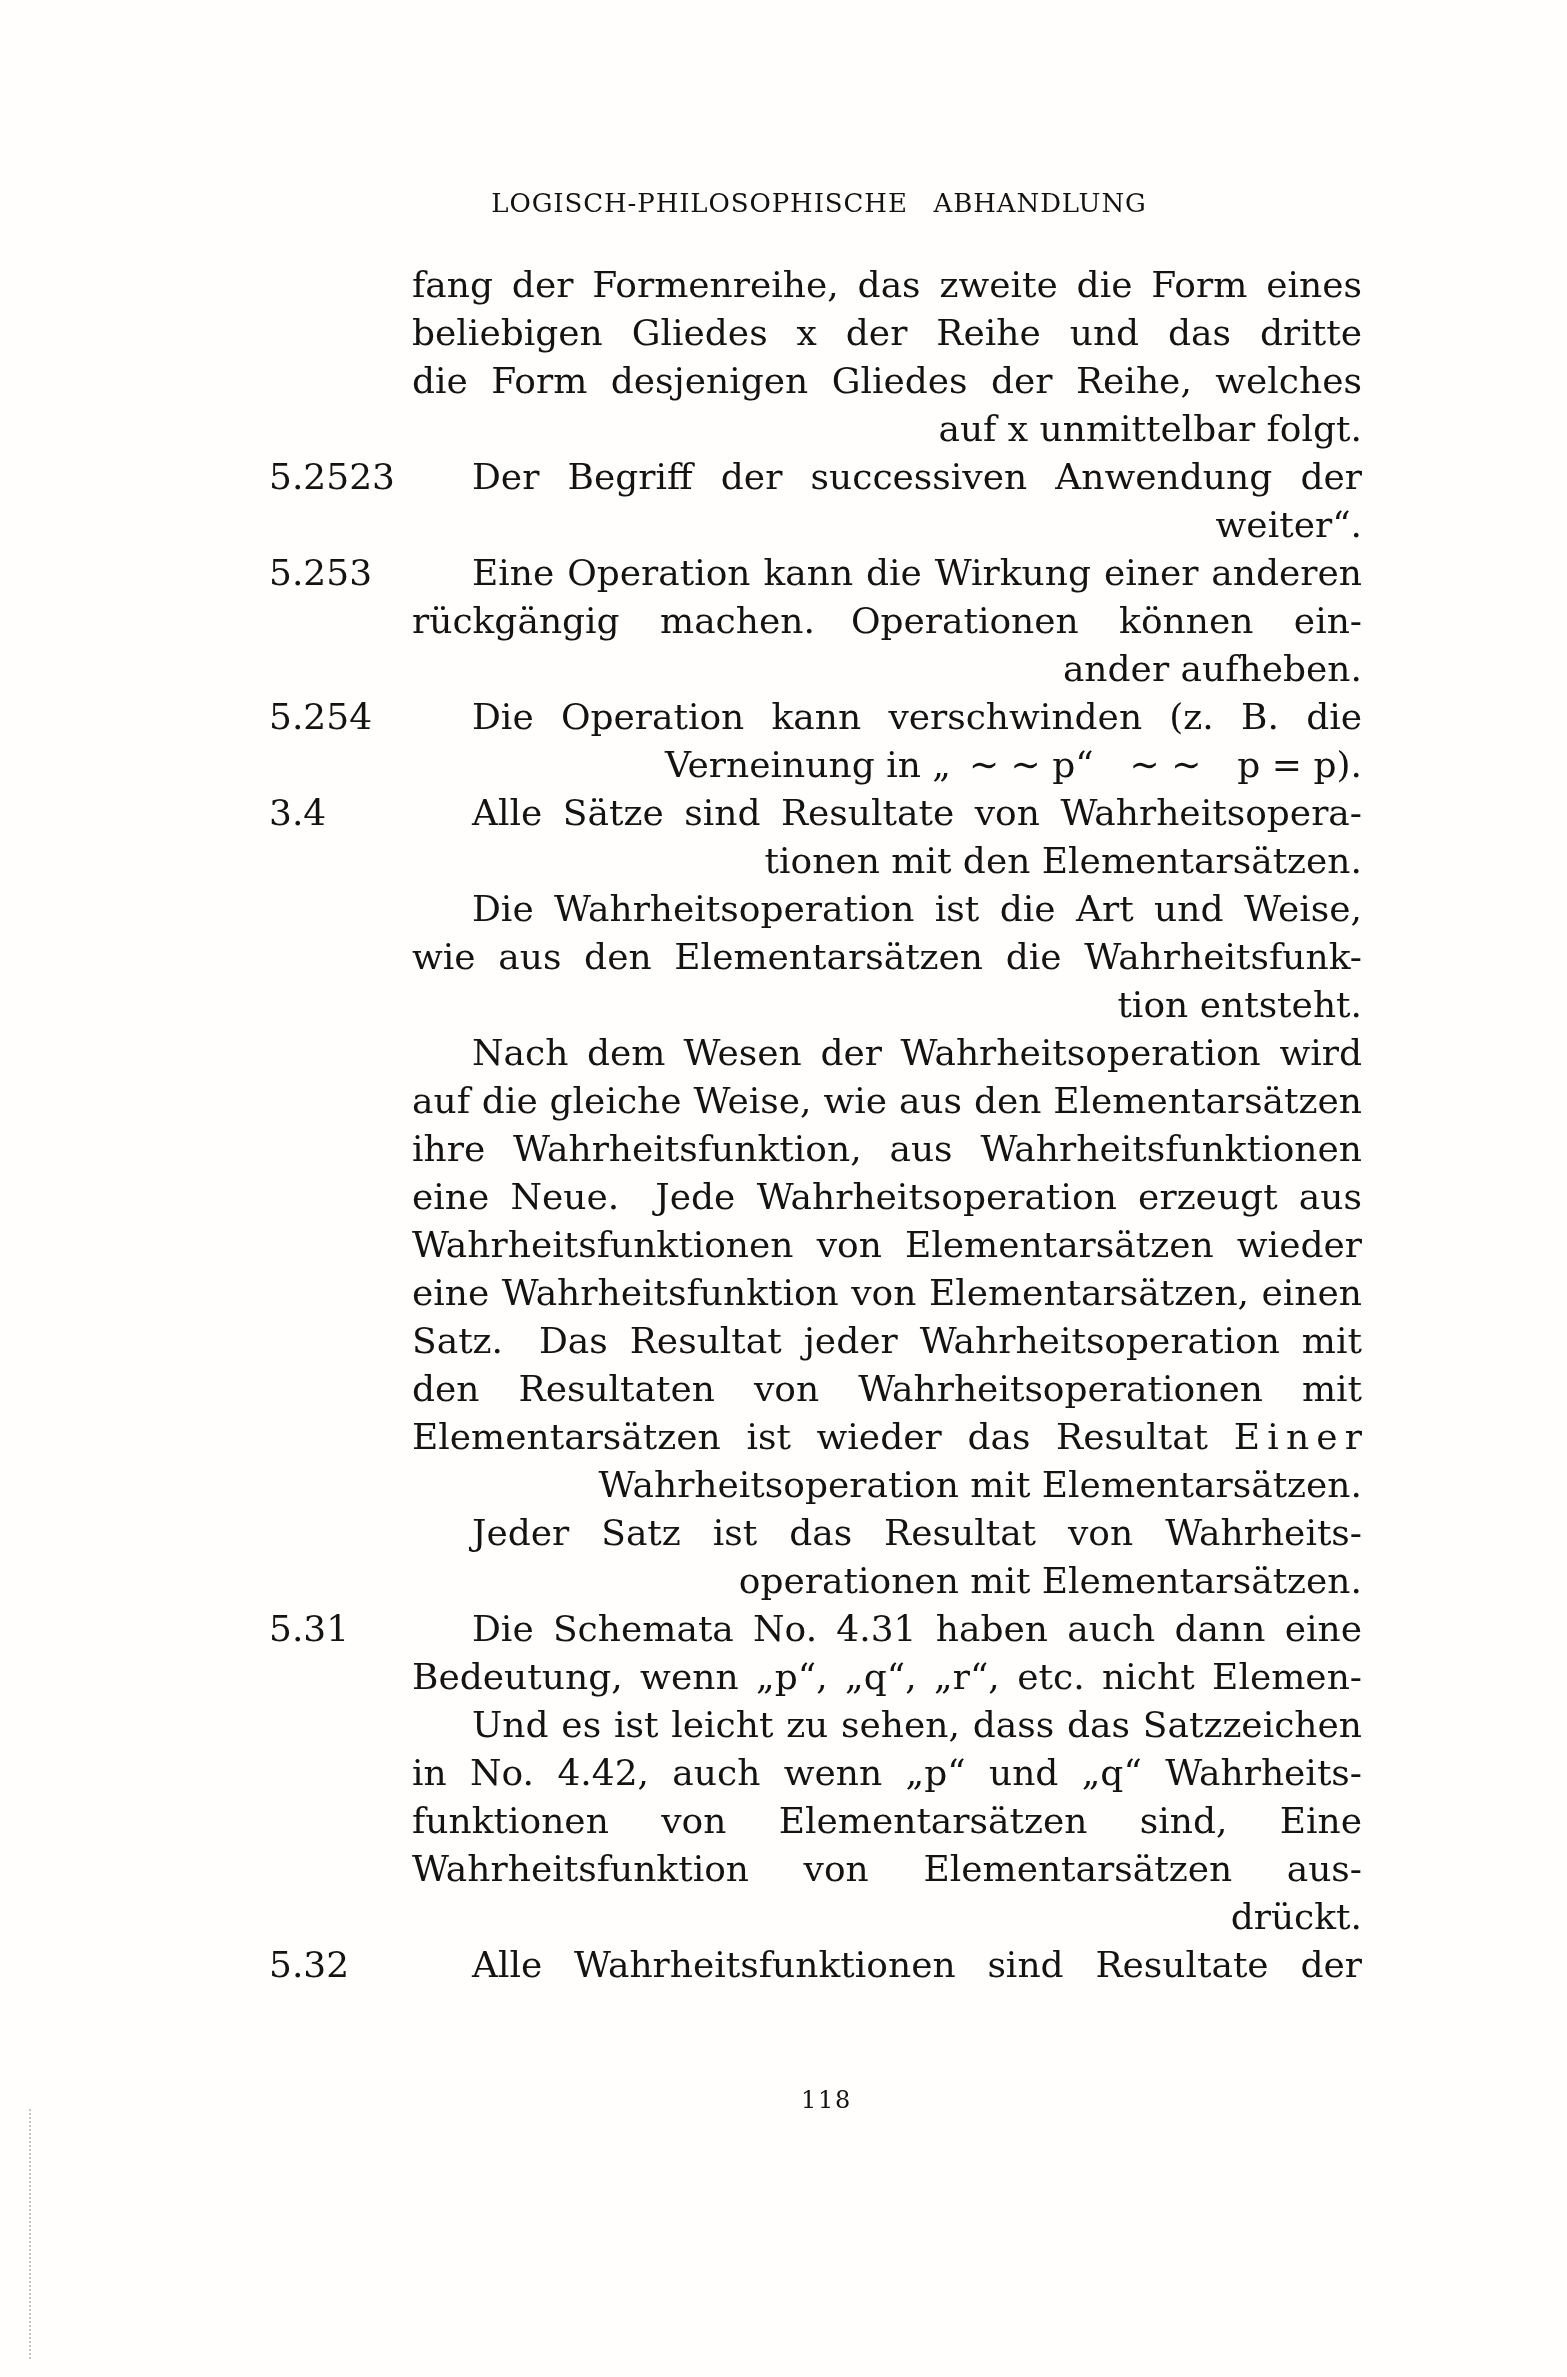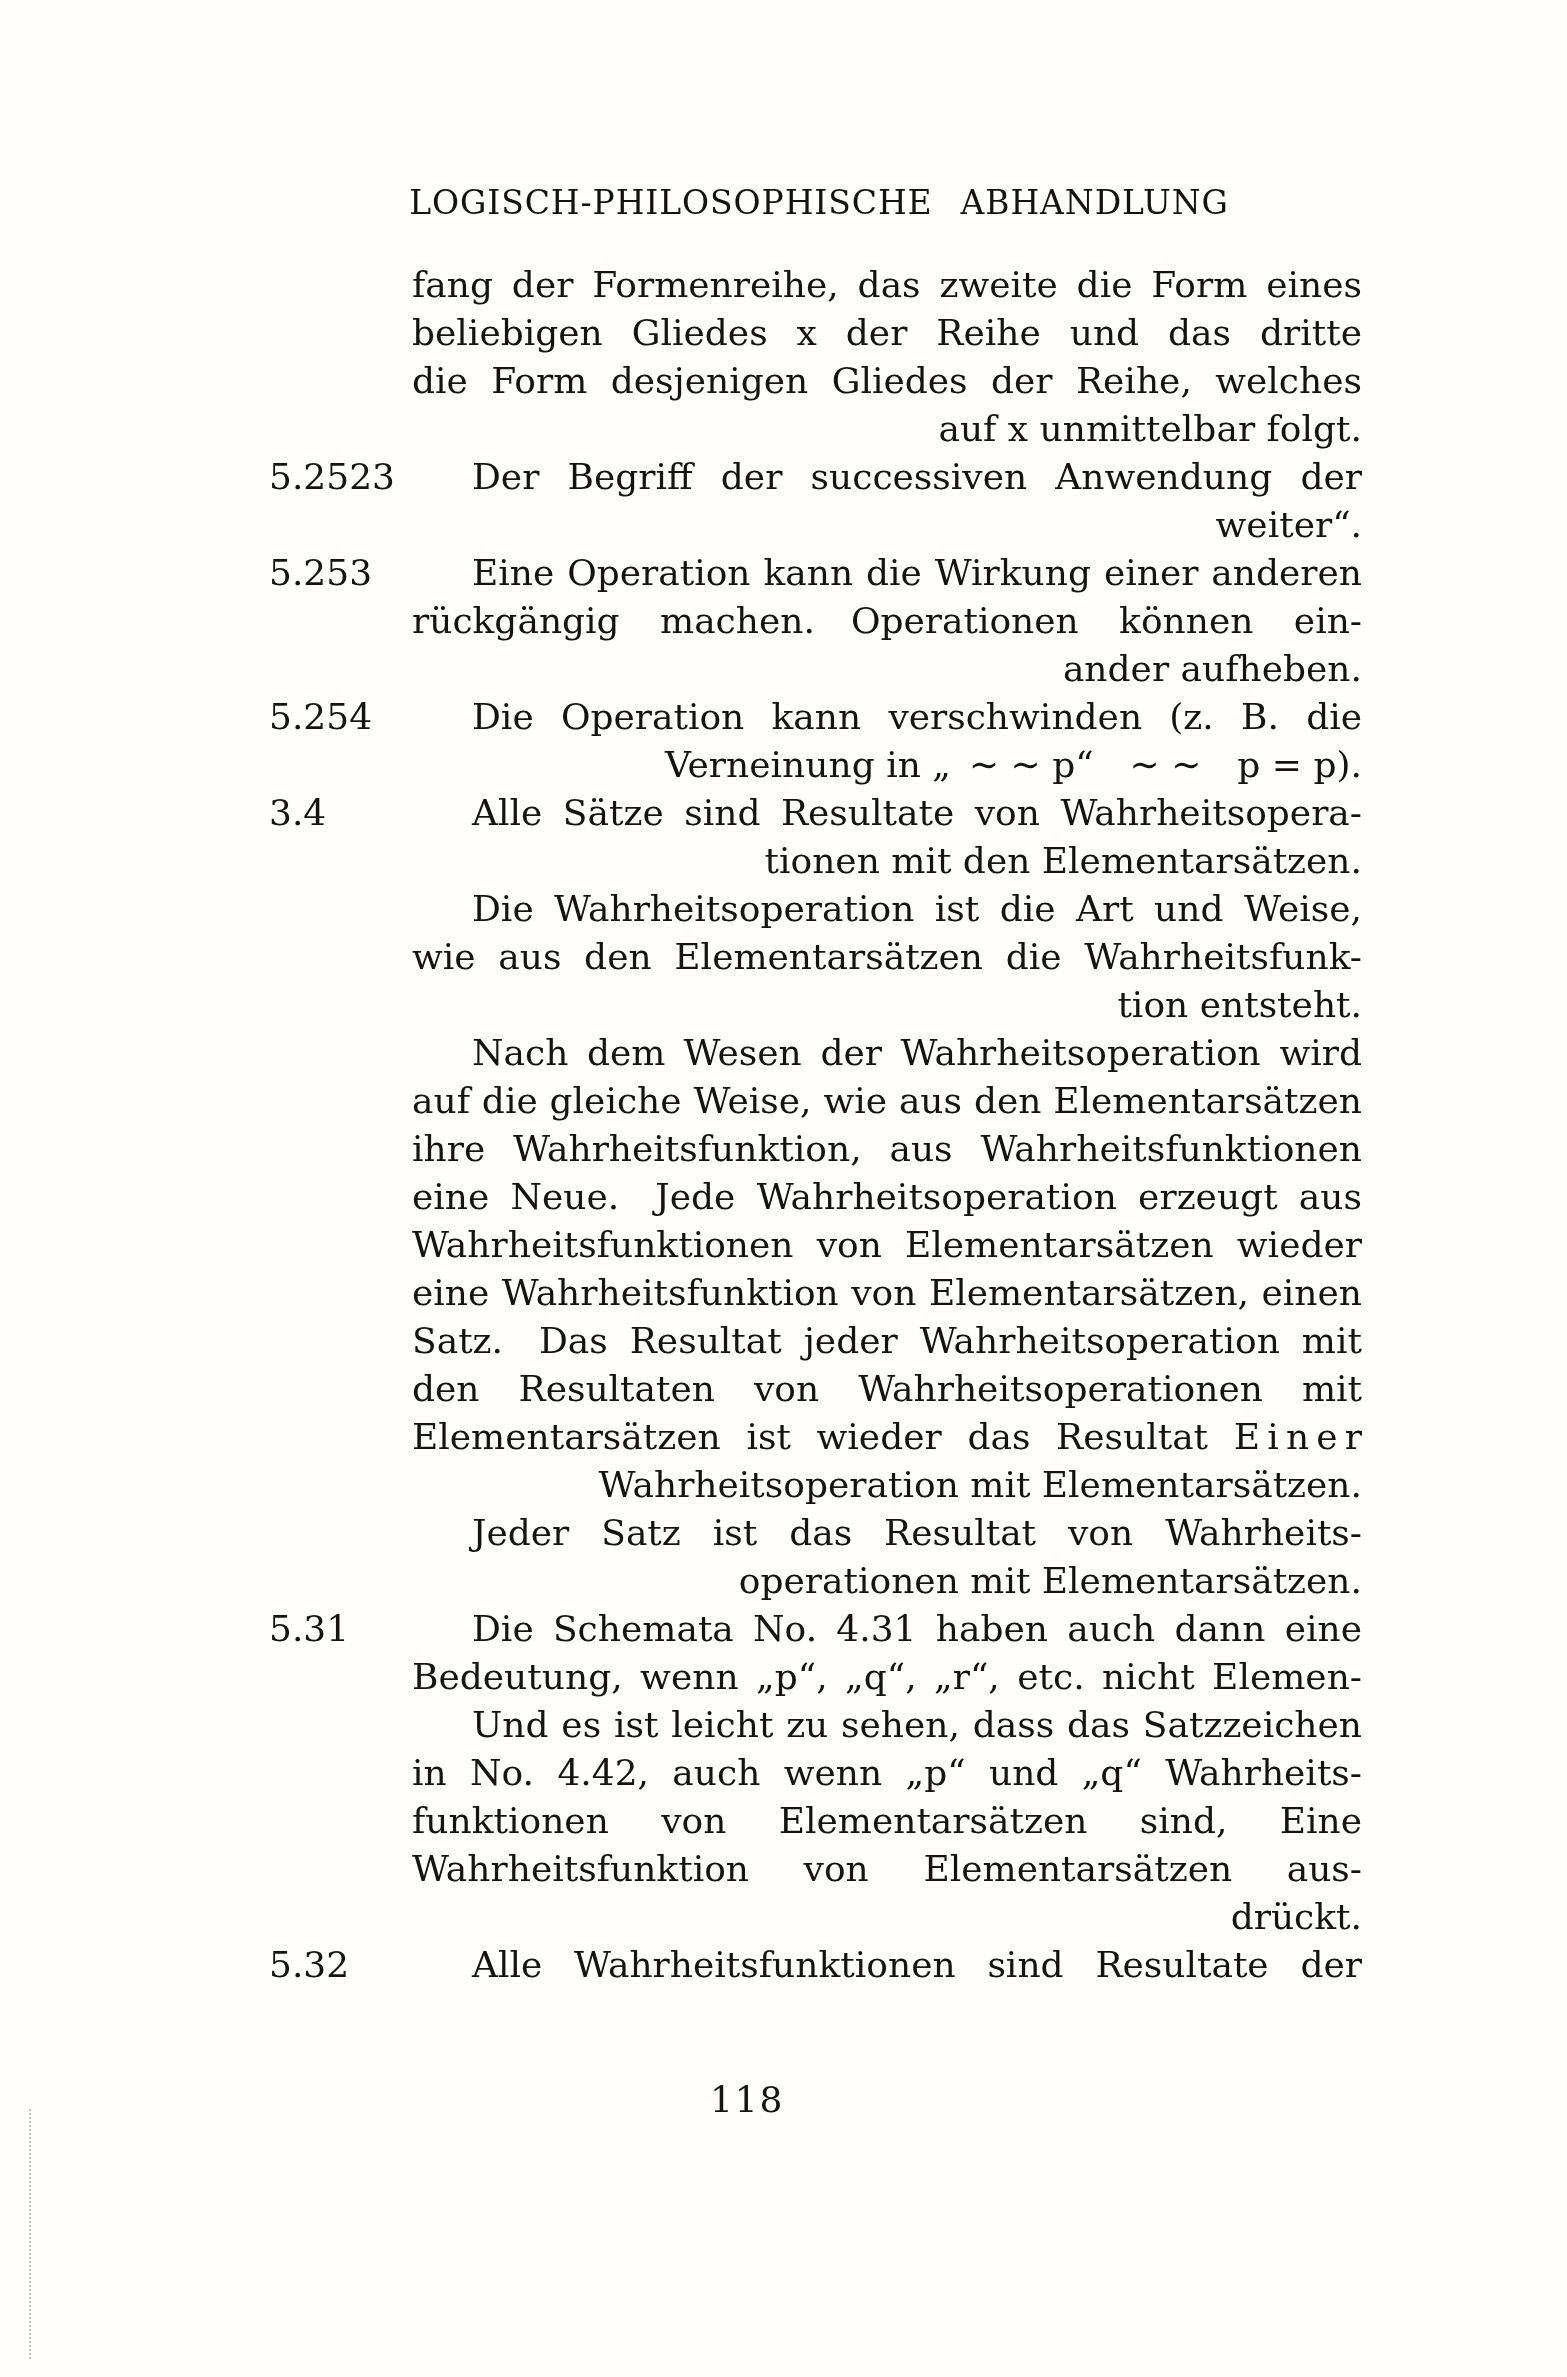--- a/index.html
+++ b/index.html
@@ -16,21 +16,21 @@
     font-family: "DejaVu Serif", "Liberation Serif", serif;
     color: #131313;
   }
   .title {
     position: absolute;
     top: 177px;
     left: 359px;
     width: 920px;
     height: 52px;
     text-align: center;
-    font-size: 33px;
+    font-size: 26px;
     line-height: 52px;
     letter-spacing: 0.9px;
     word-spacing: 16.6px;
     white-space: nowrap;
     color: #121212;
   }
   .body-block {
     position: absolute;
     left: 412px;
     top: 261px;
@@ -58,24 +58,24 @@
     top: 0;
     width: 147px;
     text-align: left;
     text-indent: 0;
     font-size: 36px;
     line-height: 48px;
   }
   .page-number {
     position: absolute;
     top: 2076px;
-    left: 710px;
+    left: 762px;
     width: 129px;
-    text-align: left;
-    font-size: 36px;
+    text-align: center;
+    font-size: 24px;
     line-height: 48px;
     letter-spacing: 1.8px;
   }
   .scan-artifact {
     position: absolute;
     left: 29.4px;
     top: 2109px;
     height: 250px;
     width: 0;
     border-left: 2.8px dotted #9a9a9a;

